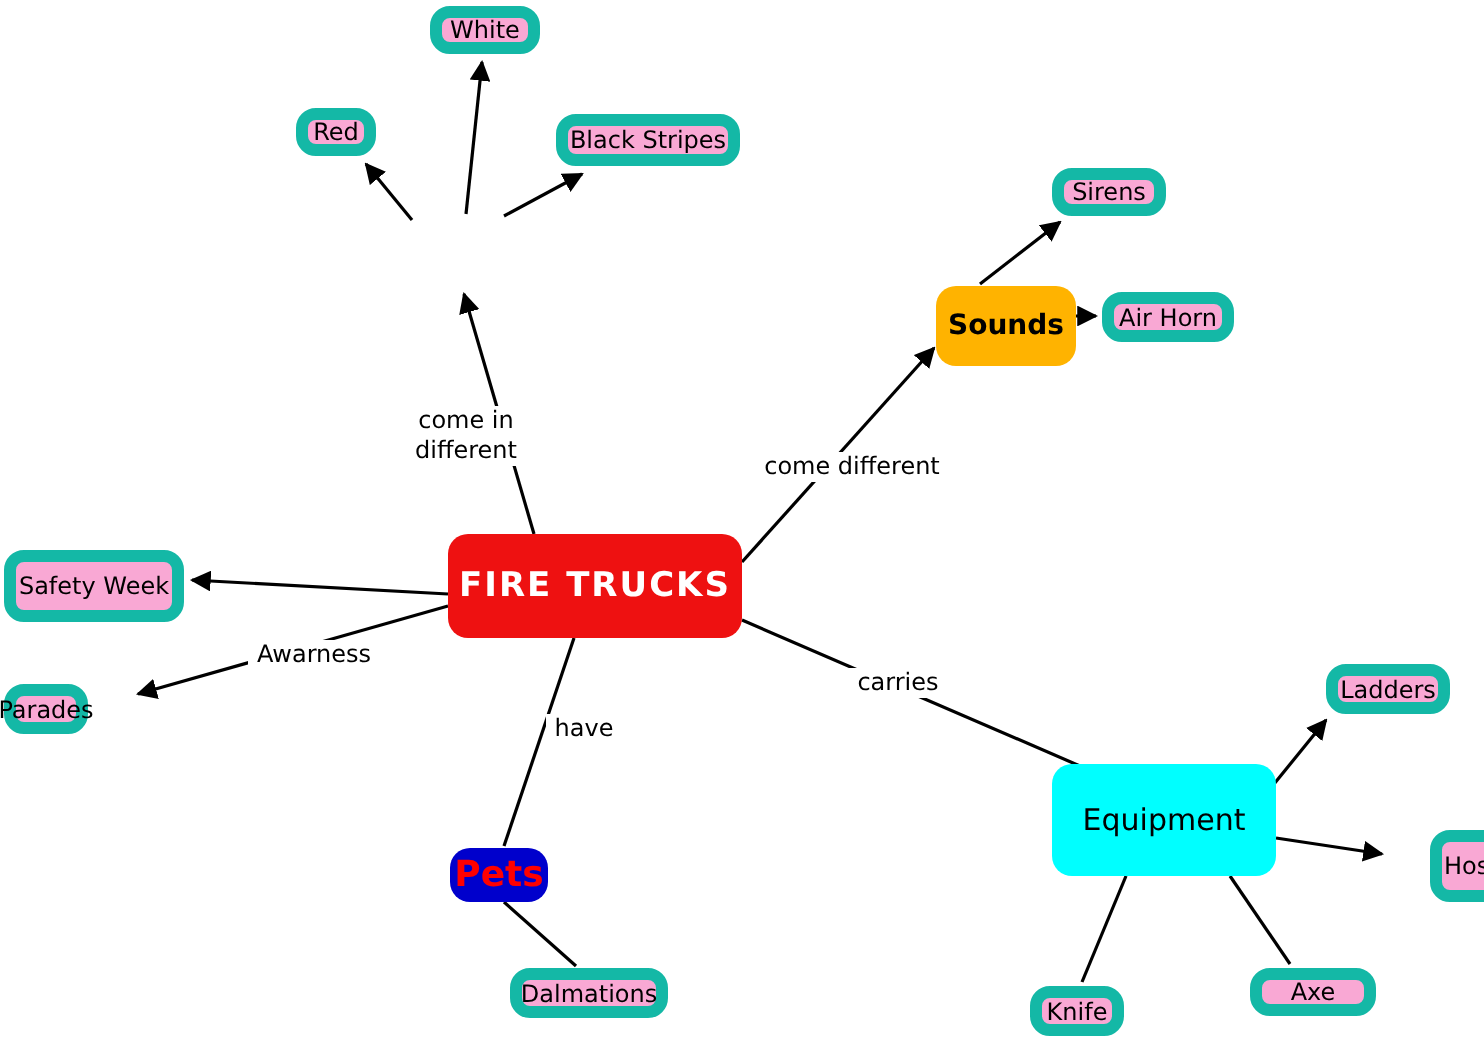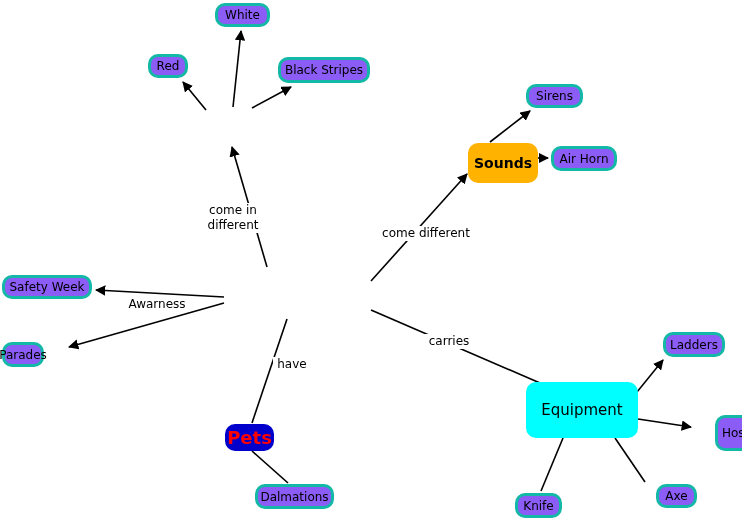--- a/index.html
+++ b/index.html
@@ -17,54 +17,54 @@
     display: flex;
     align-items: center;
     justify-content: center;
     border-radius: 10px;
     font-size: 12px;
     color: #000;
     box-sizing: border-box;
     text-align: center;
     cursor: default;
   }
-  .leaf { background: #8b5cf6; border: 3px solid #14b8a6; }
+  .leaf { background: #f9a8d4; border: 6px solid #14b8a6; }
   .hub  { font-weight: bold; }
 
   #node-white         { left:215px; top:3px;   width:55px;  height:24px; }
   #node-red           { left:148px; top:54px;  width:40px;  height:24px; }
   #node-black-stripes { left:278px; top:57px;  width:92px;  height:26px; }
   #node-colors        { left:197px; top:108px; width:64px;  height:35px; font-size:14px; }
   #node-sirens        { left:526px; top:84px;  width:57px;  height:24px; }
   #node-sounds        { left:468px; top:143px; width:70px;  height:40px; font-size:14px; }
   #node-air-horn      { left:551px; top:146px; width:66px;  height:25px; }
   #node-fire-trucks   { left:224px; top:267px; width:147px; height:52px; font-size:17px; font-weight:bold; letter-spacing:1px; }
-  #node-safety-week   { left:2px;   top:275px; width:90px;  height:24px; }
+  #node-safety-week   { left:2px;   top:275px; width:90px;  height:36px; }
   #node-parades       { left:2px;   top:342px; width:42px;  height:25px; }
   #node-pets          { left:225px; top:424px; width:49px;  height:27px; font-size:18px; }
   #node-dalmations    { left:255px; top:484px; width:79px;  height:25px; }
   #node-equipment     { left:526px; top:382px; width:112px; height:56px; font-size:15px; }
   #node-ladders       { left:663px; top:332px; width:62px;  height:25px; }
   #node-hose          { left:695px; top:415px; width:44px;  height:36px;margin-left:20px; }
-  #node-axe           { left:656px; top:484px; width:41px;  height:24px; }
+  #node-axe           { left:625px; top:484px; width:63px;  height:24px; }
   #node-knife         { left:515px; top:493px; width:47px;  height:25px; }
 
   .edge-label {
     position: absolute;
     background: #ffffff;
     font-size: 12px;
     color: #000000;
     text-align: center;
     white-space: pre-line;
     line-height: 1.25;
     padding: 0 2px;
   }
   #label-come-in-different { left:198px; top:203px; width:66px; }
   #label-make-different    { left:377px; top:226px; width:94px; }
-  #label-awarness          { left:124px; top:297px; width:62px; }
+  #label-awarness          { left:124px; top:320px; width:62px; }
   #label-carries           { left:423px; top:334px; width:48px; }
   #label-have              { left:273px; top:357px; width:34px; }
 </style>
 </head>
 <body>
 
 <div class="canvas">
 
   <svg class="edges" width="742" height="521">
     <defs>
@@ -92,20 +92,21 @@
     </g>
   </svg>
 
   <div class="edge-label" id="label-come-in-different">come in
 different</div>
   <div class="edge-label" id="label-make-different">come different</div>
   <div class="edge-label" id="label-awarness">Awarness</div>
   <div class="edge-label" id="label-carries">carries</div>
   <div class="edge-label" id="label-have">have</div>
 
+  <div class="node hub" id="node-fire-trucks" style="background-color: rgb(238, 17, 17); color: rgb(255, 255, 255);">FIRE TRUCKS</div>
   <div class="node hub" id="node-sounds" style="background-color: rgb(255, 179, 0); color: rgb(0, 0, 0);">Sounds</div>
   <div class="node hub" id="node-pets" style="background-color: rgb(0, 0, 204); color: rgb(255, 0, 0);">Pets</div>
   <div class="node" id="node-equipment" style="background-color: rgb(0, 255, 255); color: rgb(0, 0, 0);">Equipment</div>
 
   <div class="node leaf" id="node-white">White</div>
   <div class="node leaf" id="node-red">Red</div>
   <div class="node leaf" id="node-black-stripes">Black Stripes</div>
   <div class="node leaf" id="node-sirens">Sirens</div>
   <div class="node leaf" id="node-air-horn">Air Horn</div>
   <div class="node leaf" id="node-safety-week">Safety Week</div>

